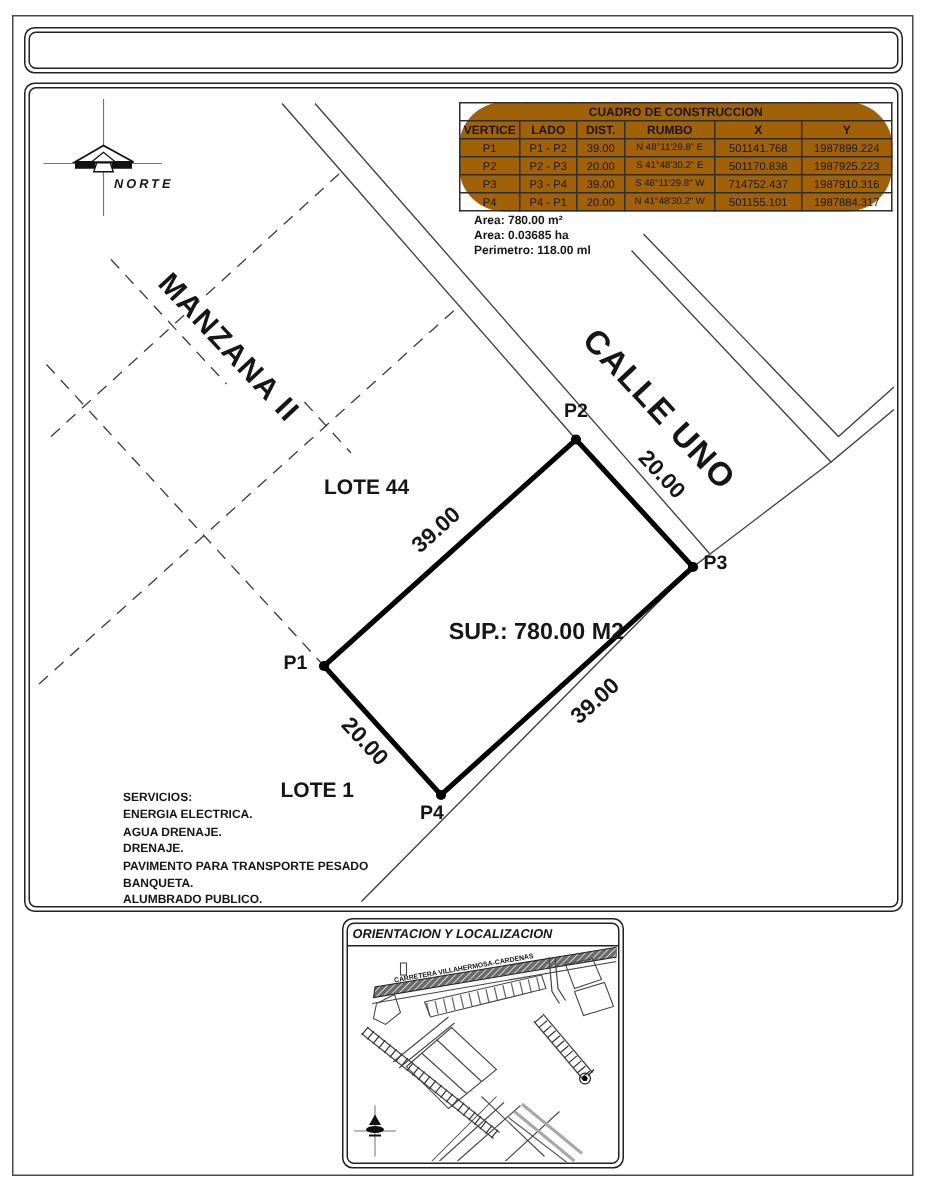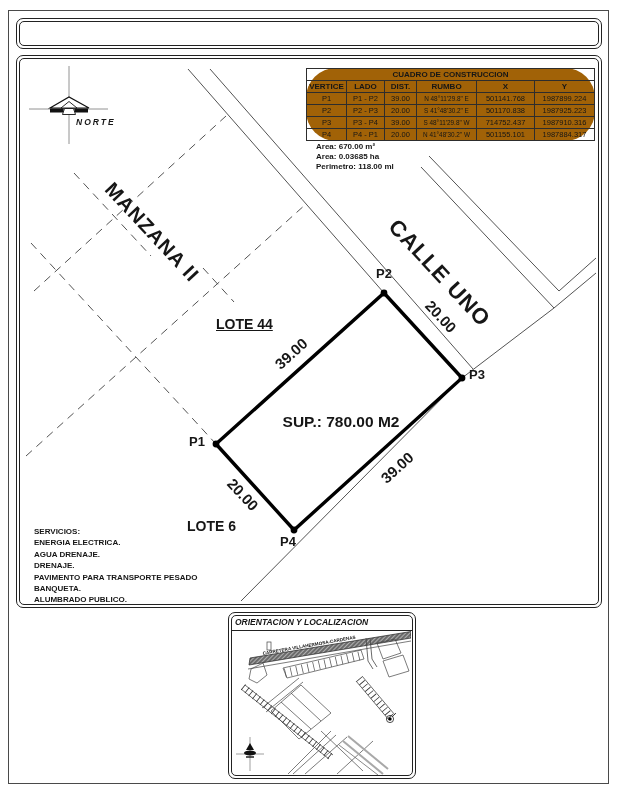--- a/index.html
+++ b/index.html
@@ -26,21 +26,21 @@
   #ctable .t-title{font-weight:bold;font-size:8px;}
   #ctable th{font-weight:bold;font-size:8px;}
   #ctable td.rumbo{font-size:6.4px;}
   
   .area-line{font-size:8px;font-weight:bold;line-height:10px;white-space:nowrap;}
   
   .lot-label{font-weight:bold;white-space:nowrap;}
   .dim-label{width:44px;text-align:center;font-size:15px;font-weight:bold;white-space:nowrap;}
   .p-label{font-size:13px;font-weight:bold;white-space:nowrap;}
   
-  .svc{font-size:8px;font-weight:bold;line-height:11.4px;white-space:nowrap;}
+  .svc{font-size:8px;font-weight:bold;line-height:11.4px;white-space:nowrap;margin-left:48px;}
   
   #norte-label{font-size:8.5px;font-style:italic;font-weight:bold;letter-spacing:2px;}
   
   #map-panel{left:228px;top:612px;width:186px;height:165px;}
   #map-title{left:6px;top:4px;font-size:8.5px;font-weight:bold;white-space:nowrap;font-style:italic;}
   #map-sep{left:3px;top:17px;right:3px;height:0;border-top:1px solid #222;}
   svg{display:block;}
 </style>
 </head>
 <body>
@@ -142,31 +142,31 @@
       <td>P4</td>
       <td>P4 - P1</td>
       <td>20.00</td>
       <td class="rumbo">N 41°48'30.2" W</td>
       <td>501155.101</td>
       <td>1987884.317</td>
     </tr>
   </tbody>
     </table>
 
-  <div class="abs area-line" style="left:299px;top:86px;">Area: 670.00 m²</div>
+  <div class="abs area-line" style="left:299px;top:86px;">Area: 780.00 m²</div>
   <div class="abs area-line" style="left:299px;top:96px;">Area: 0.03685 ha</div>
   <div class="abs area-line" style="left:299px;top:106px;">Perimetro: 118.00 ml</div>
 
   <div class="abs lot-label" style="left:100px;top:122px;font-size:20px;letter-spacing:1px;transform:rotate(47deg);transform-origin:0 0;">MANZANA II</div>
   <div class="abs lot-label" style="left:385px;top:158px;font-size:22px;letter-spacing:1px;transform:rotate(47deg);transform-origin:0 0;">CALLE UNO</div>
 
-  <div class="abs lot-label" style="left:199px;top:260px;font-size:14px;text-decoration:underline;">LOTE 44</div>
-  <div class="abs lot-label" style="left:170px;top:462px;font-size:14px;">LOTE 6</div>
-
-  <div class="abs lot-label" style="left:249px;top:357px;width:150px;text-align:center;font-size:15.5px;">SUP.: 780.00 M2</div>
+  <div class="abs lot-label" style="left:199px;top:260px;font-size:14px;">LOTE 44</div>
+  <div class="abs lot-label" style="left:170px;top:462px;font-size:14px;">LOTE 1</div>
+
+  <div class="abs lot-label" style="left:249px;top:357px;width:150px;text-align:right;font-size:15.5px;">SUP.: 780.00 M2</div>
 
   <div class="abs p-label" style="left:172px;top:378px;">P1</div>
   <div class="abs p-label" style="left:359px;top:210px;">P2</div>
   <div class="abs p-label" style="left:452px;top:311px;">P3</div>
   <div class="abs p-label" style="left:263px;top:478px;">P4</div>
 
   <div class="abs dim-label" style="left:252px;top:289px;transform:rotate(-42deg);">39.00</div>
   <div class="abs dim-label" style="left:402px;top:252px;transform:rotate(47deg);">20.00</div>
   <div class="abs dim-label" style="left:358px;top:403px;transform:rotate(-42deg);">39.00</div>
   <div class="abs dim-label" style="left:204px;top:430px;transform:rotate(47deg);">20.00</div>

